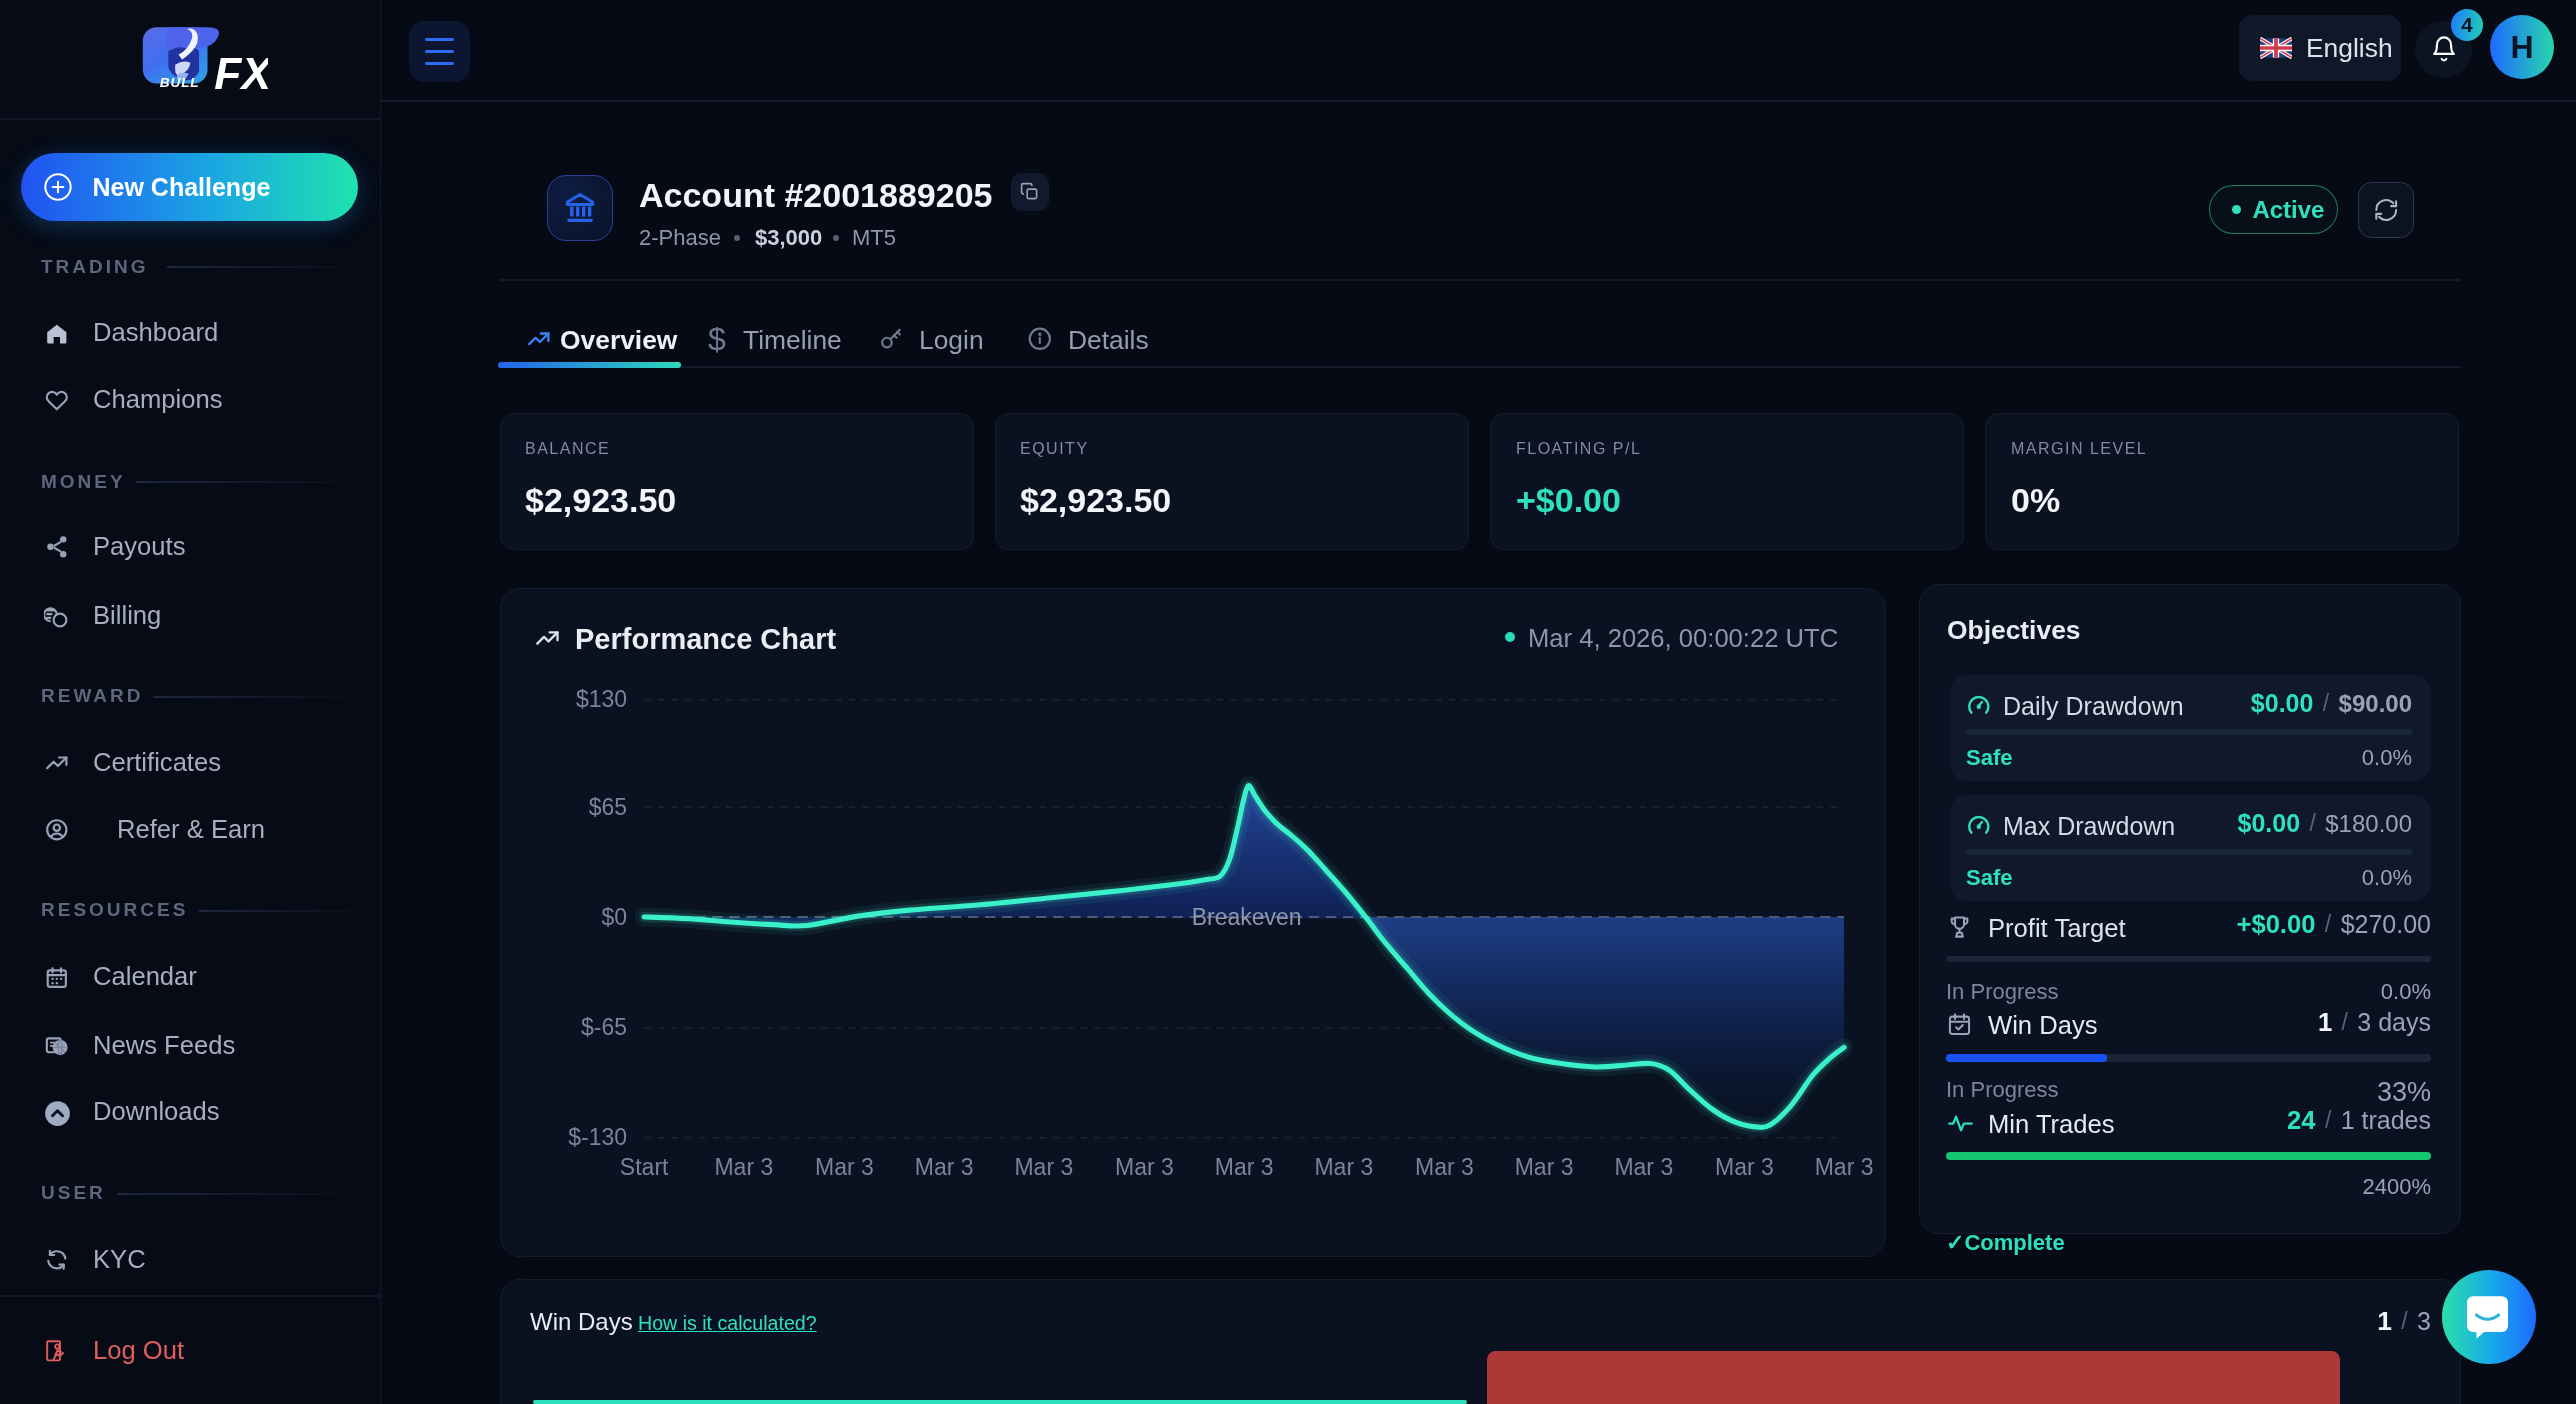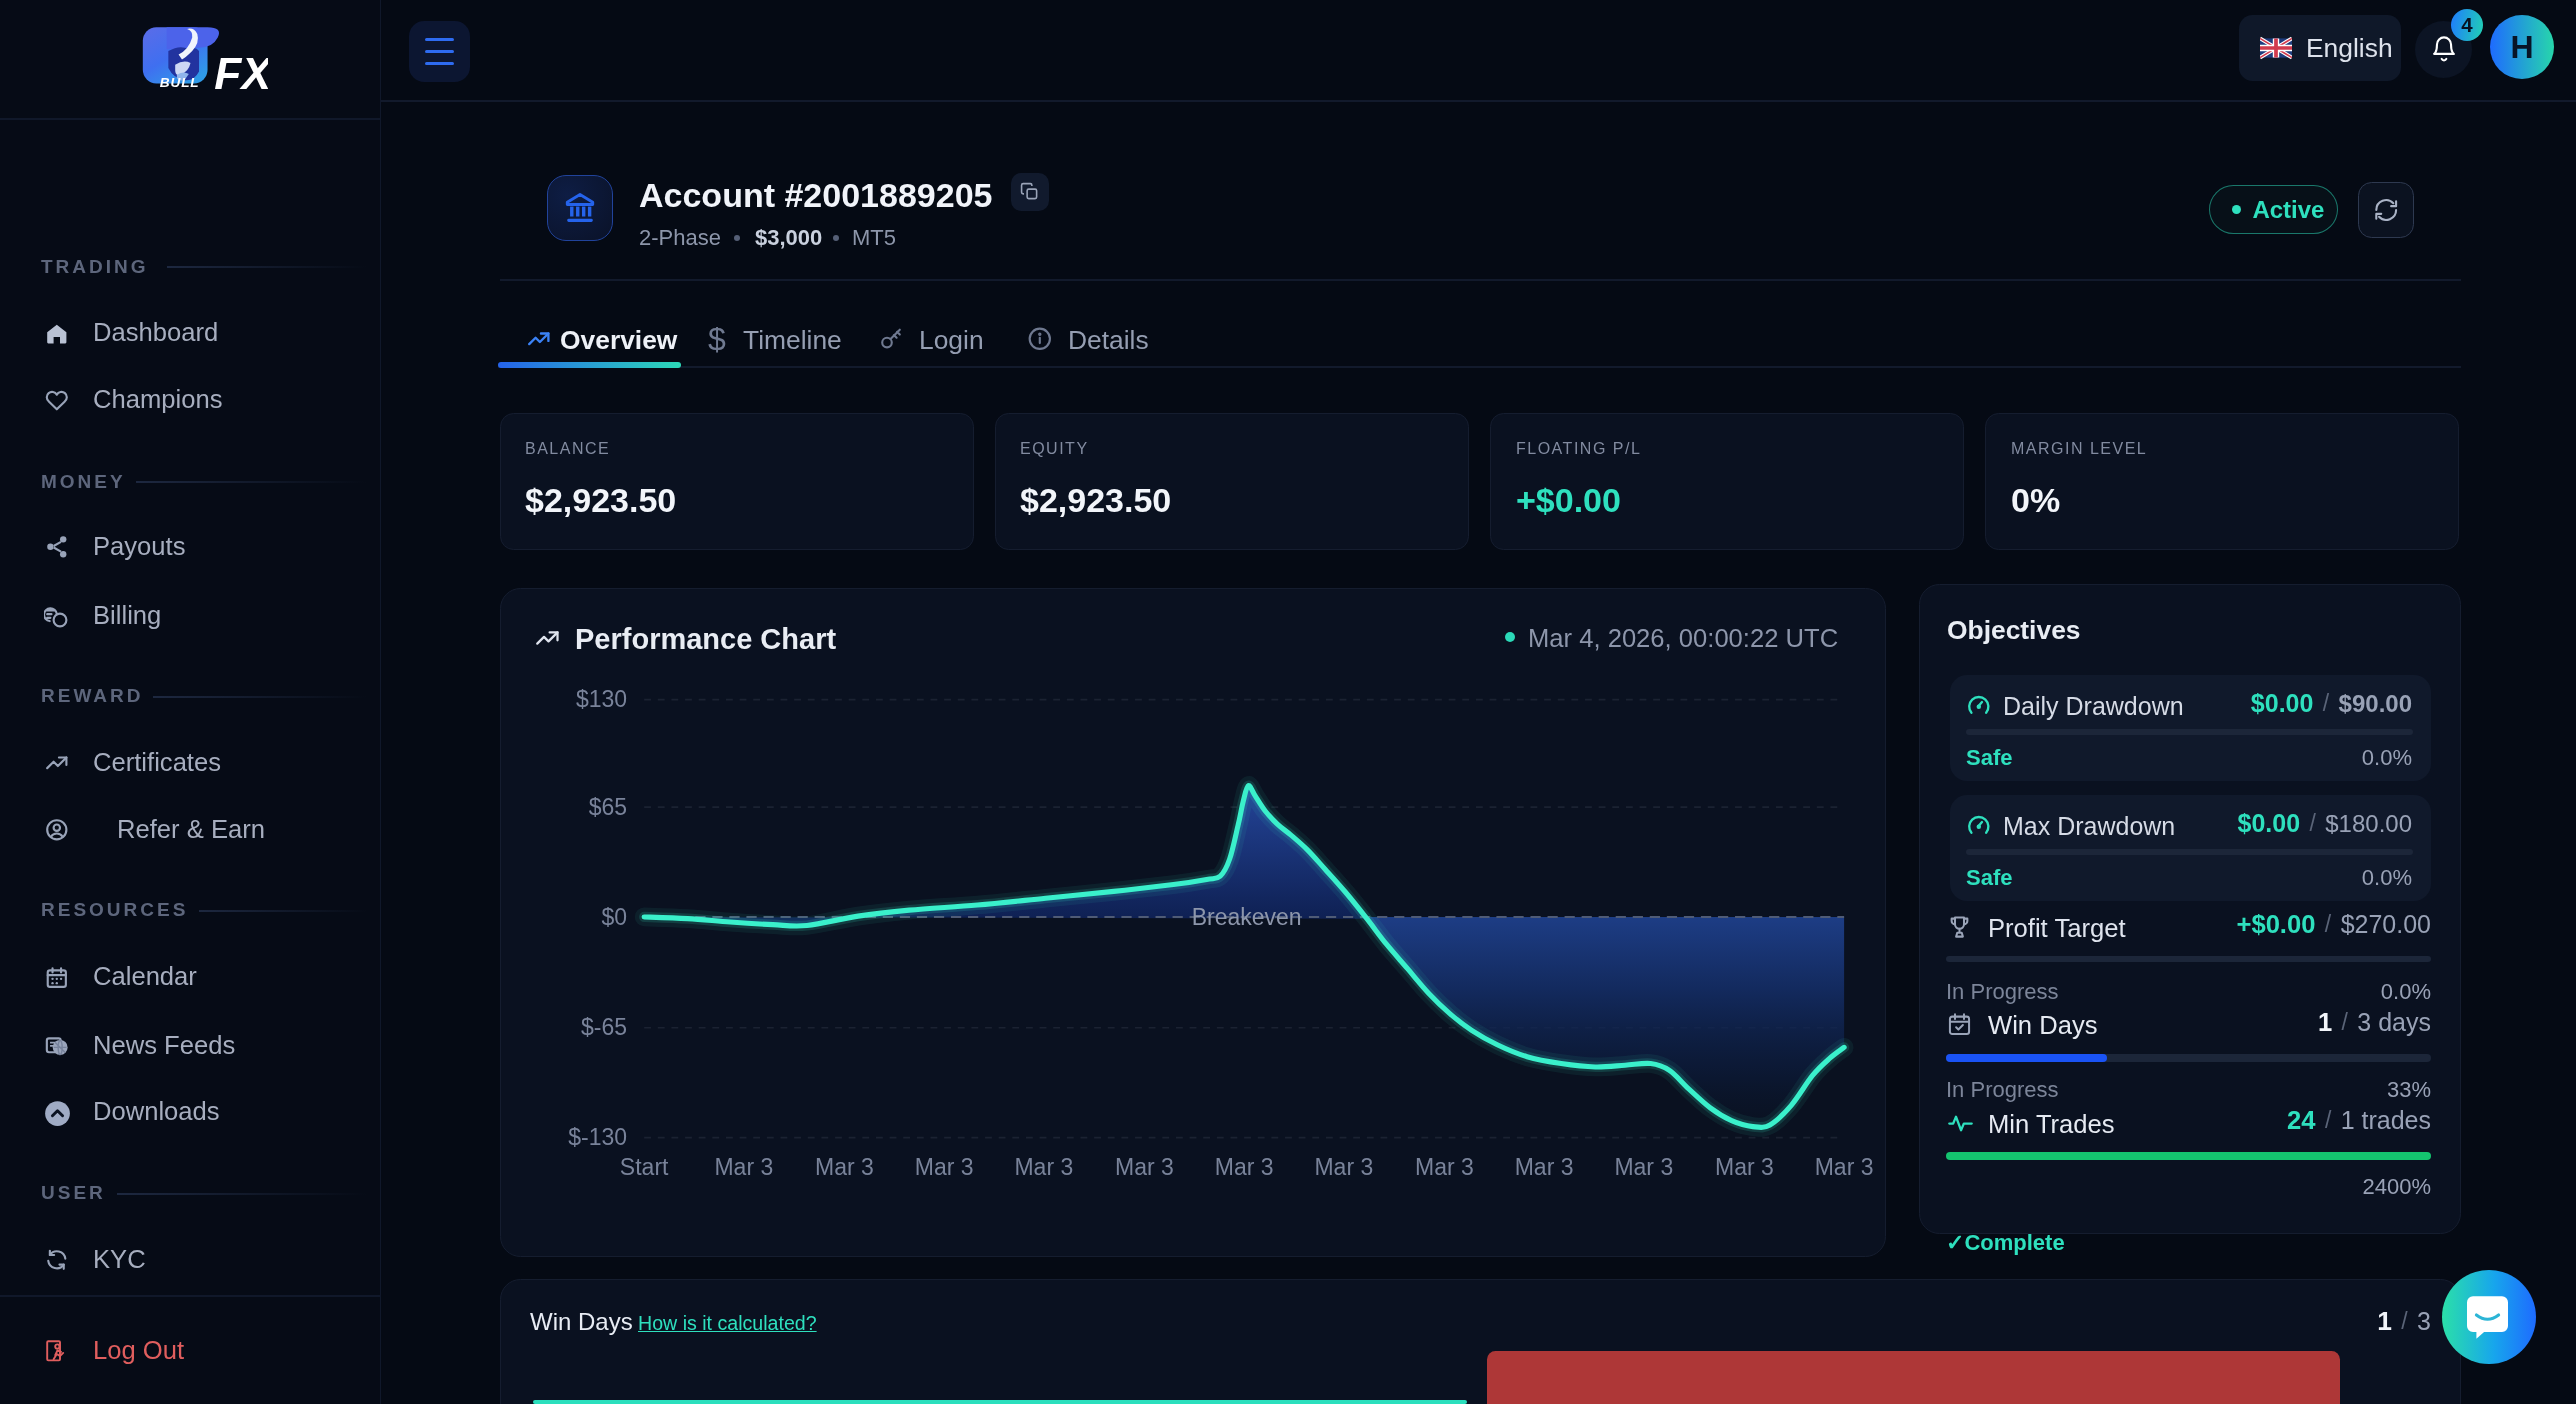--- a/index.html
+++ b/index.html
@@ -23,20 +23,29 @@
 <path d="M30 2 L78 2 Q96 2 90 14 Q84 26 68 26 L30 28 Z" fill="#4c63ea"></path>
 <path d="M32 30 Q46 22 56 28 Q64 24 68 30 L68 54 Q62 66 50 64 Q38 62 32 50 Z" fill="#22339f"></path>
 <path d="M44 34 Q56 28 60 14 Q61 6 54 4 Q62 2 66 10 Q69 20 60 30 Q52 38 48 40 Z" fill="#f0f4fc"></path>
 <path d="M40 46 Q50 40 58 44 Q56 54 46 58 Q40 60 40 52 Z" fill="#cdd8f4"></path>
 <path d="M42 58 Q50 53 56 57 L51 64 Q45 66 42 62 Z" fill="#8fb4ec"></path>
 </g>
 <text x="28" y="76" font-family="Liberation Sans,sans-serif" font-size="16" font-weight="bold" font-style="italic" fill="#ffffff" letter-spacing="1">BULL</text>
 <text x="92" y="78" font-family="Liberation Sans,sans-serif" font-size="52" font-weight="bold" font-style="italic" fill="#ffffff">FX</text>
 </svg>
 <div class="abs" style="left:0;top:118px;width:381px;height:1.7px;background:#10182a;"></div>
+<div class="abs" style="left:21px;top:153px;width:337px;height:68px;border-radius:34px;
+background:linear-gradient(90deg,#2152f3 0%,#1ba4e3 55%,#1fe3ae 100%);
+box-shadow:0 5.1px 22px rgba(32,130,225,.32);display:flex;align-items:center;">
+<svg style="margin-left:20.5px;" width="32" height="32" viewBox="0 0 24 24" fill="none" stroke="#fff" stroke-width="1.5" stroke-linecap="round">
+        <circle cx="12" cy="12" r="9.5"></circle>
+        <path d="M12 8v8M8 12h8"></path>
+      </svg>
+<span style="margin-left:19px;font-size:25px;font-weight:600;color:#fff;">New Challenge</span>
+    </div>
 <div class="abs" style="left:41px;top:256px;font-size:19px;font-weight:700;letter-spacing:3px;color:#5d667c;">TRADING</div>
     <div class="abs" style="left:167px;top:266px;width:199px;height:1.7px;background:linear-gradient(90deg,#1d2840,rgba(20,28,48,0));"></div>
 <div class="abs" style="left:44px;top:321px;"><svg width="25.6" height="25.6" viewBox="0 0 24 24">
         <path d="M3 10.5 12 3.5l9 7V20a1 1 0 0 1-1 1h-5v-6h-6v6H4a1 1 0 0 1-1-1Z" fill="#b9c2d4"></path>
       </svg></div>
     <div class="abs" style="left:93px;top:318px;font-size:25.6px;color:#a7aebf;">Dashboard</div>
 <div class="abs" style="left:44px;top:388px;"><svg width="25.6" height="25.6" viewBox="0 0 24 24" fill="none" stroke="#98a3b8" stroke-width="2" stroke-linecap="round" stroke-linejoin="round">
         <path d="M19.5 12.6 12 20l-7.5-7.4A5 5 0 1 1 12 6.3a5 5 0 1 1 7.5 6.3Z"></path>
       </svg></div>
     <div class="abs" style="left:93px;top:385px;font-size:25.6px;color:#a7aebf;">Champions</div>
@@ -301,21 +310,21 @@
       </svg></div>
 <div class="abs" style="left:1988px;top:1011px;font-size:25.6px;color:#e6eaf2;">Win Days</div>
 <div class="rrow" style="left:2088px;top:1008px;width:343px;">
       <span style="color:#f2f5fa;font-weight:700;font-size:25.6px;margin-left:9.4px;">1</span>
       <span style="color:#5a6478;font-weight:400;font-size:23px;margin-left:9.4px;">/</span>
       <span style="color:#99a2b6;font-weight:400;font-size:25px;margin-left:9.4px;">3 days</span>
     </div>
 <div class="abs" style="left:1946px;top:1054px;width:485px;height:7.7px;border-radius:4.3px;background:#1c2639;"></div>
 <div class="abs" style="left:1946px;top:1054px;width:161px;height:7.7px;border-radius:4.3px;background:#1a53f5;"></div>
 <div class="abs" style="left:1946px;top:1077px;font-size:22px;color:#7c8599;">In Progress</div>
-<div class="rrow" style="left:2216px;top:1077px;width:215px;font-size:22px;color:#99a2b6;">33%</div>
+<div class="rrow" style="left:2216px;top:1077px;width:215px;font-size:27px;color:#99a2b6;">33%</div>
 <div class="abs" style="left:1946px;top:1110px;"><svg width="29" height="27" viewBox="0 0 24 24" fill="none" stroke="#2ee0be" stroke-width="2" stroke-linecap="round" stroke-linejoin="round">
         <path d="M2 12h3.5l2.5-6 4.5 12 2.5-6H22"></path>
       </svg></div>
 <div class="abs" style="left:1988px;top:1110px;font-size:25.6px;color:#e6eaf2;">Min Trades</div>
 <div class="rrow" style="left:2088px;top:1106px;width:343px;">
       <span style="color:#2ee0be;font-weight:700;font-size:25.6px;margin-left:9.4px;">24</span>
       <span style="color:#5a6478;font-weight:400;font-size:23px;margin-left:9.4px;">/</span>
       <span style="color:#99a2b6;font-weight:400;font-size:25px;margin-left:9.4px;">1 trades</span>
     </div>
 <div class="abs" style="left:1946px;top:1152px;width:485px;height:7.7px;border-radius:4.3px;background:#14c46f;"></div>

